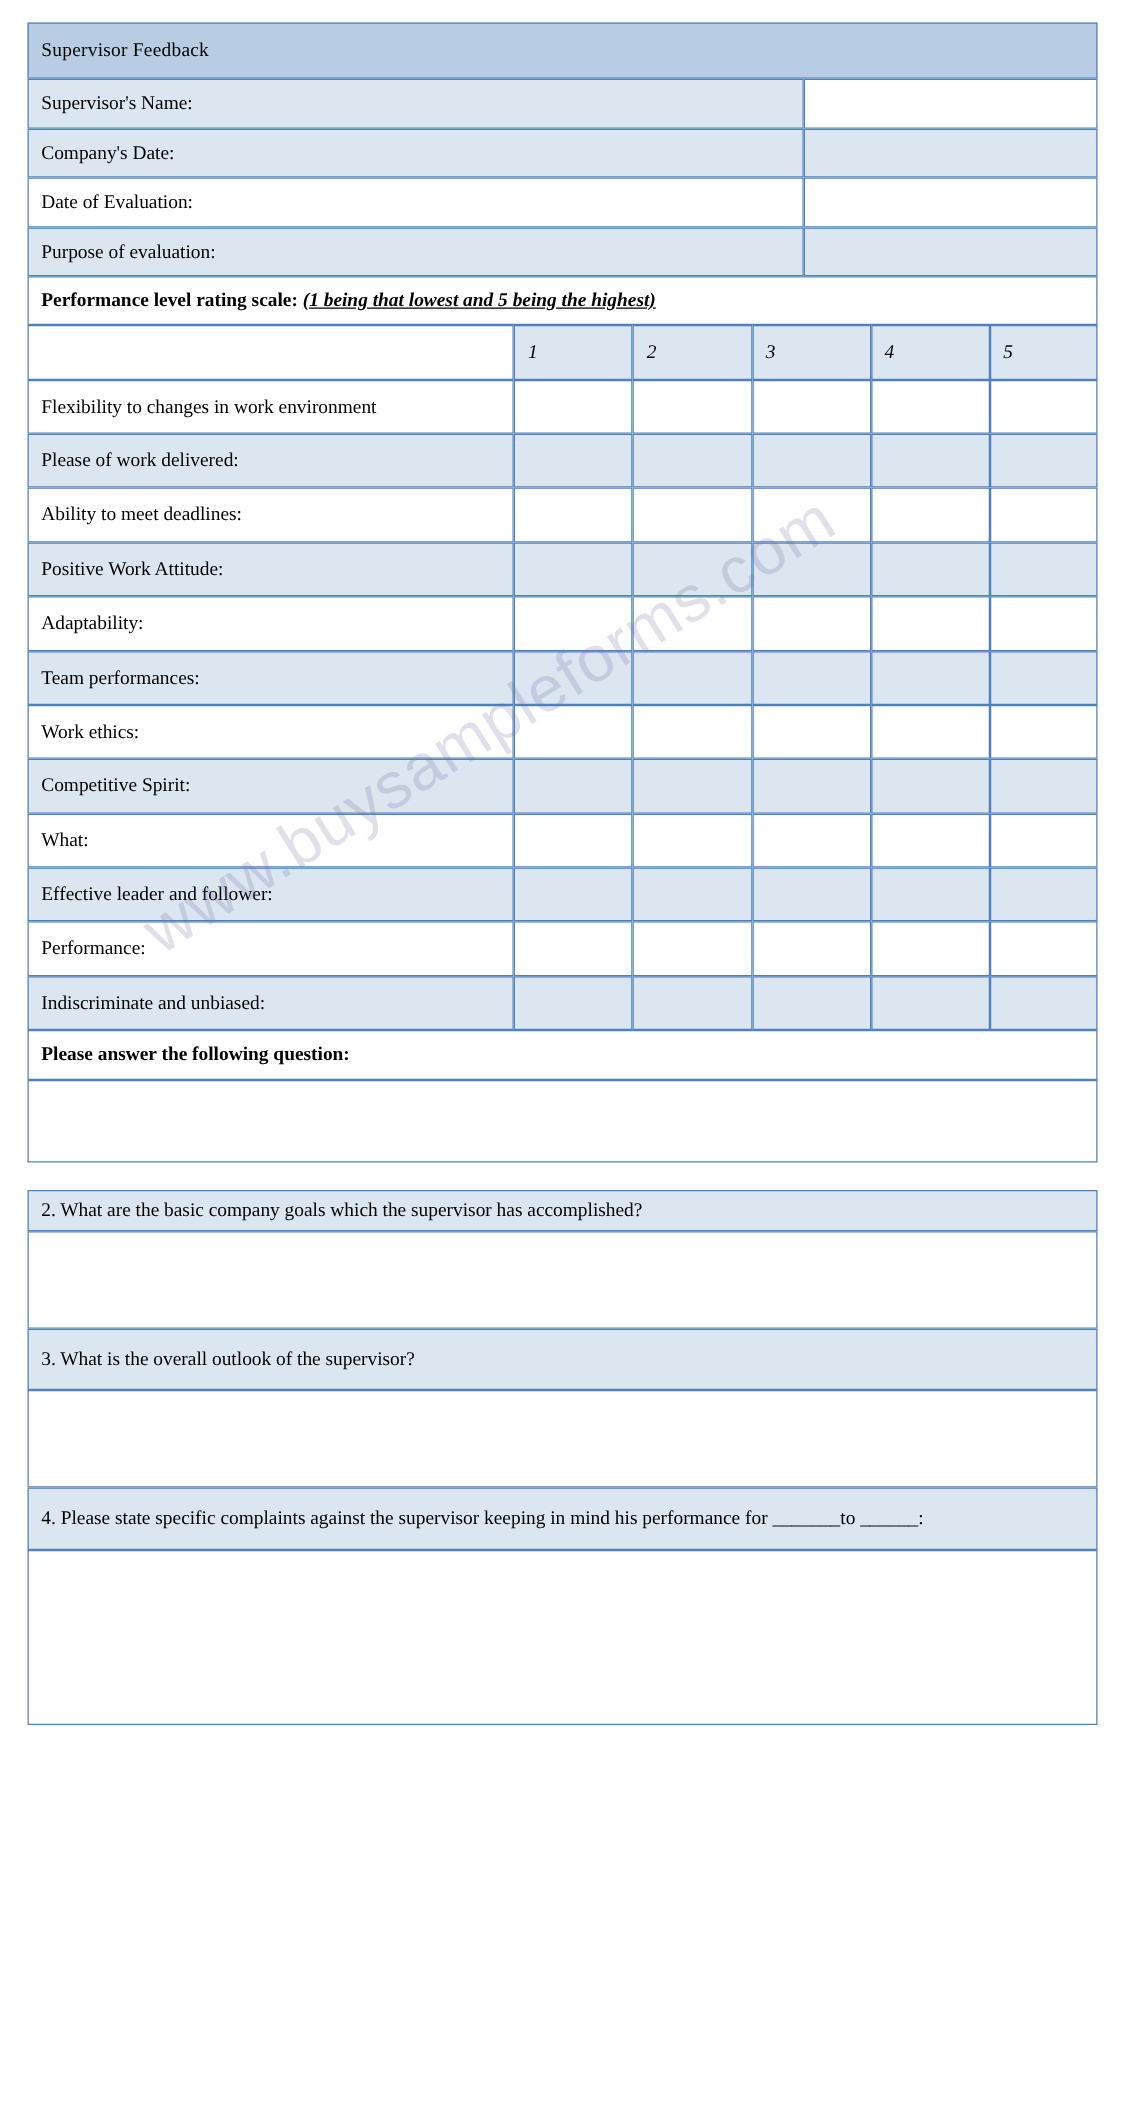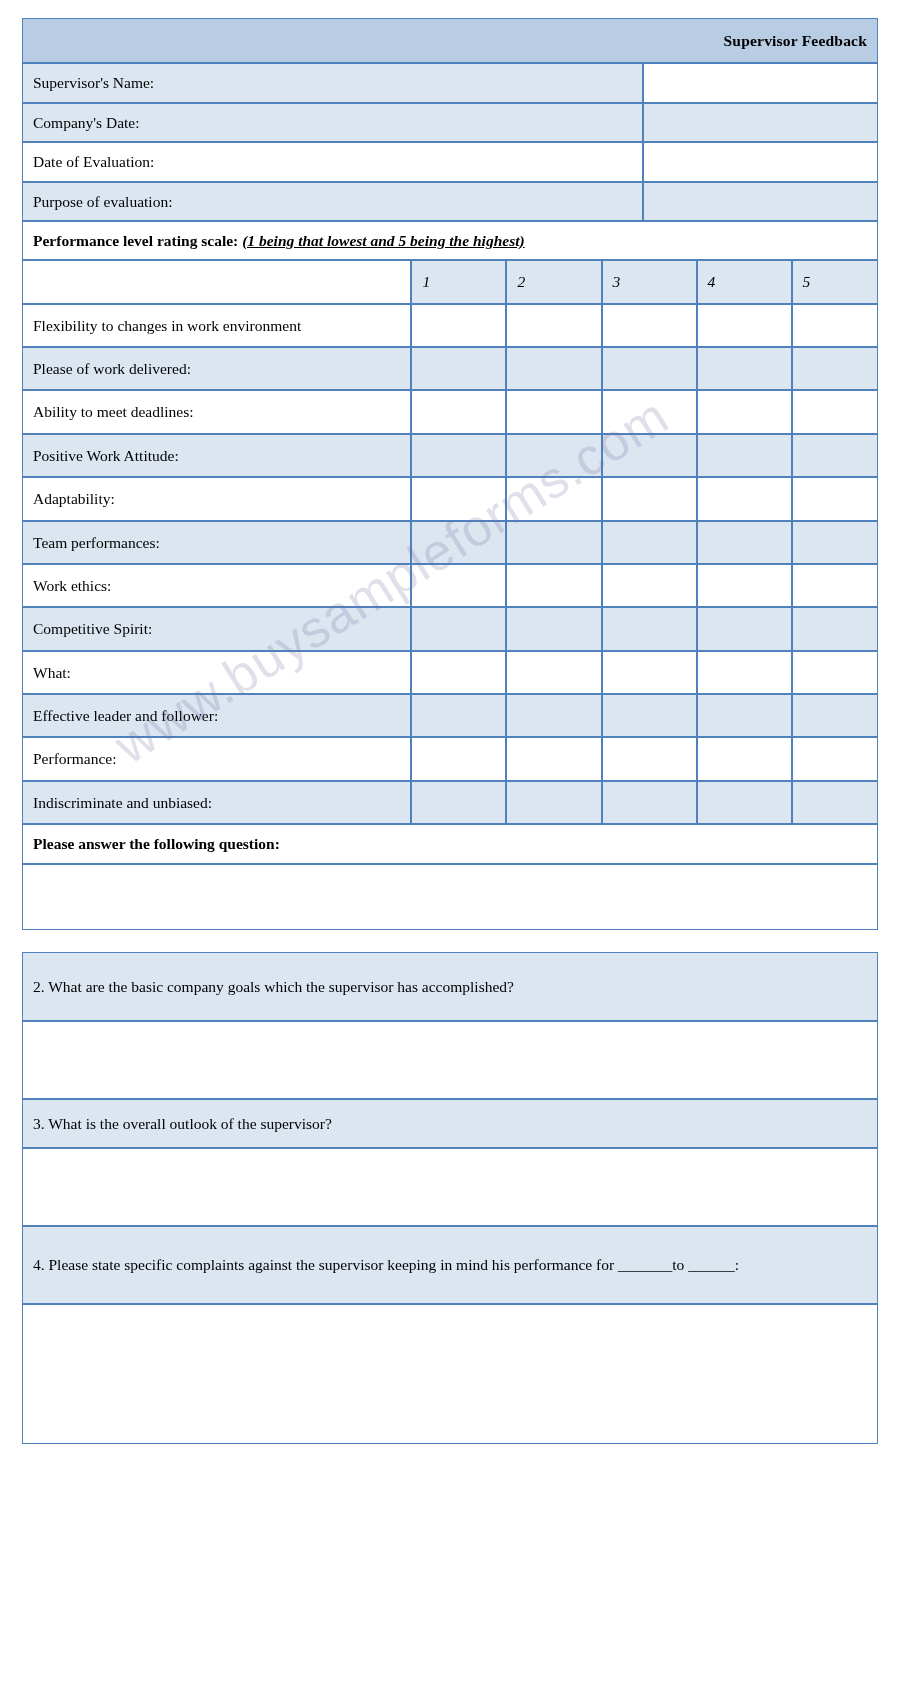--- a/index.html
+++ b/index.html
@@ -37,22 +37,22 @@
     line-height: 1.25;
     vertical-align: middle;
     background: #ffffff;
     box-sizing: border-box;
   }
   .shade { background: #dce6f1 !important; }
   .white { background: #ffffff !important; }
 
   .title-cell {
     background: #b8cce4 !important;
-    text-align: right;
-    font-weight: bold;
+    text-align: left;
+    font-weight: normal;
     font-size: 19px;
     padding: 12px 10px !important;
     letter-spacing: .2px;
   }
 
   .block1 { margin-bottom: 0; }
 
   .scale-note {
     font-weight: bold;
     font-size: 15.5px;
@@ -296,35 +296,35 @@
     </tbody>
   </table>
   </div>
 
   <div class="sec-gap"></div>
 
   <div class="sect2">
   <table class="ftable">
     <tbody>
       <tr>
-        <td class="shade" style="padding:24px 10px;margin-left:12px;">2.  What are the basic company goals which the supervisor has accomplished?</td>
+        <td class="shade" style="padding:6px 10px;margin-left:12px;">2.  What are the basic company goals which the supervisor has accomplished?</td>
       </tr>
       <tr>
         <td class="white ans-box-tall"></td>
       </tr>
 
       <tr>
         <td class="shade" style="padding:14px 10px;">3.  What is the overall outlook of the supervisor?</td>
       </tr>
       <tr>
         <td class="white ans-box-tall"></td>
       </tr>
 
       <tr>
-        <td class="shade" style="padding:28px 10px;">4. Please state specific complaints against the supervisor keeping in mind his performance for _______to ______:</td>
+        <td class="shade" style="padding:14px 10px;">4. Please state specific complaints against the supervisor keeping in mind his performance for _______to ______:</td>
       </tr>
       <tr>
         <td class="white" style="height:140px;"></td>
       </tr>
     </tbody>
   </table>
   </div>
 
 </div>
 

